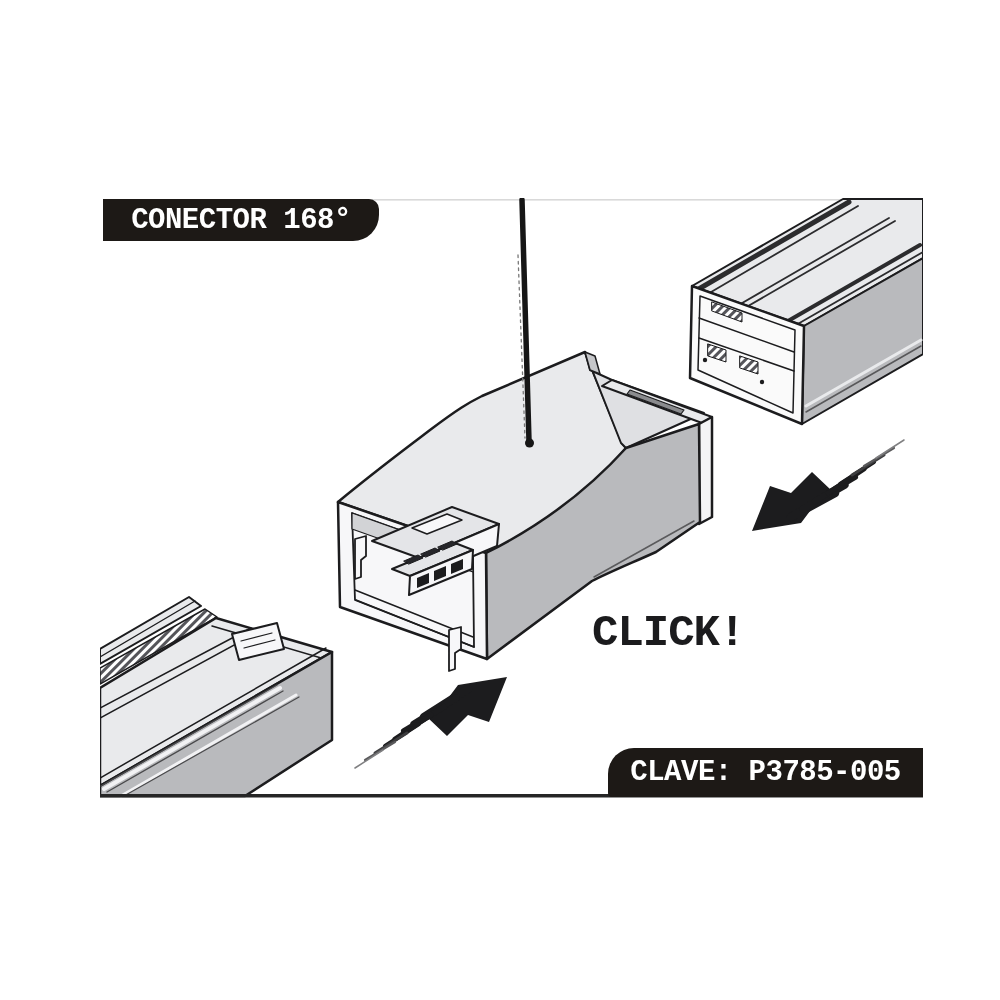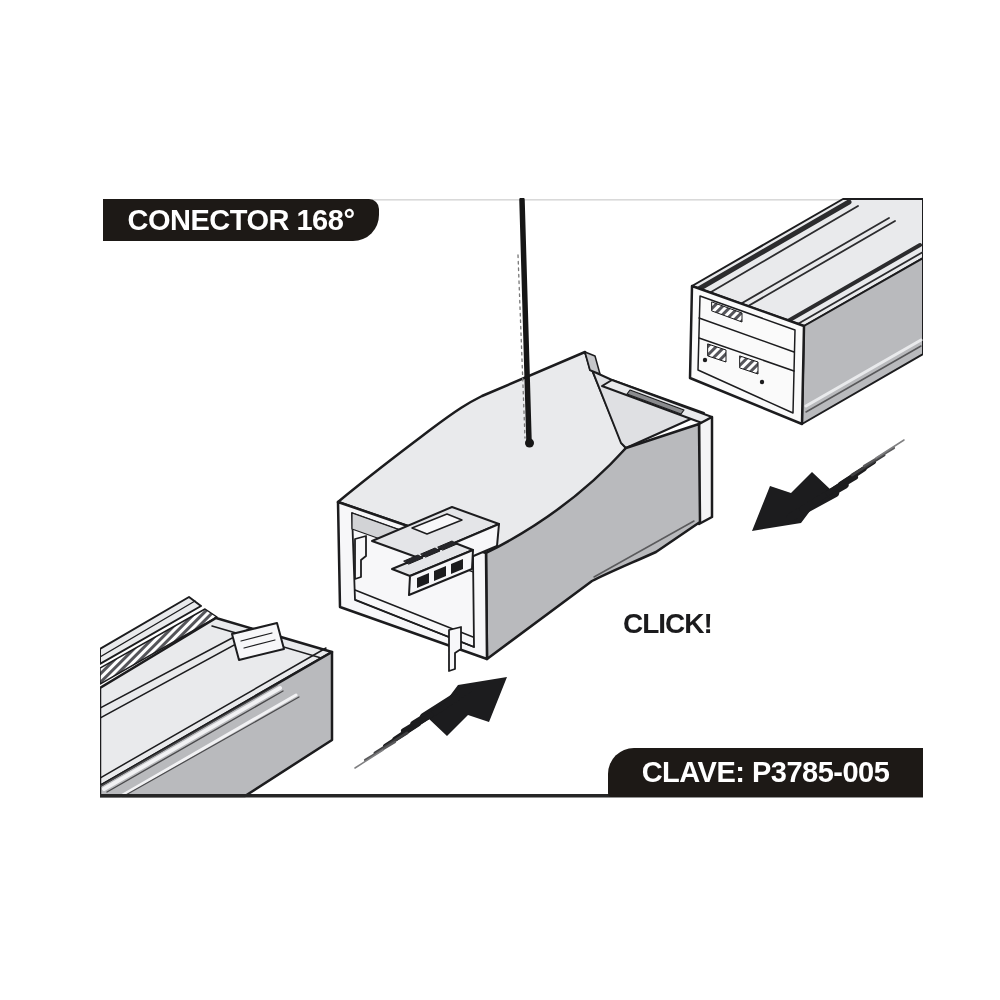--- a/index.html
+++ b/index.html
@@ -1,27 +1,27 @@
 <!DOCTYPE html>
 <html><head>
 <meta charset="utf-8">
 <style>
   html,body{margin:0;padding:0;background:#ffffff;}
   .stage{position:relative;width:1000px;height:1000px;background:#ffffff;overflow:hidden;
-         font-family:Liberation Sans, sans-serif;}
+         font-family:Liberation Mono, monospace;}
   .stage svg{position:absolute;left:0;top:0;}
   .badge{position:absolute;display:flex;align-items:center;justify-content:center;
          background:#1d1916;color:#ffffff;font-weight:700;line-height:1;
          letter-spacing:-0.5px;white-space:nowrap;}
   #badge-conector{left:103px;top:199px;width:276px;height:42px;font-size:29px;
                   border-radius:0 10px 26px 0;}
   #badge-clave{left:608px;top:748px;width:315px;height:49px;font-size:29px;
                border-radius:26px 0 0 4px;}
-  #click-label{position:absolute;left:592px;top:608px;font-weight:700;font-size:28px;
-               letter-spacing:-1px;color:#1b1b1d;margin-left:31px;}
+  #click-label{position:absolute;left:592px;top:608px;font-weight:700;font-size:44px;
+               letter-spacing:-1px;color:#1b1b1d;}
 </style>
 </head>
 <body>
 
 <div class="stage">
 
   <svg width="1000" height="1000" viewBox="0 0 1000 1000">
     <defs>
       <clipPath id="frame-clip">
           <rect x="100" y="198" width="823" height="600"></rect>

